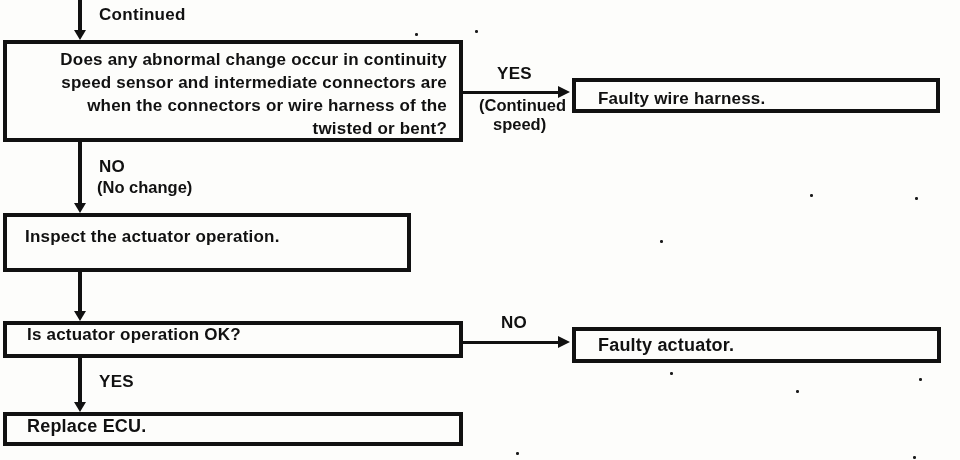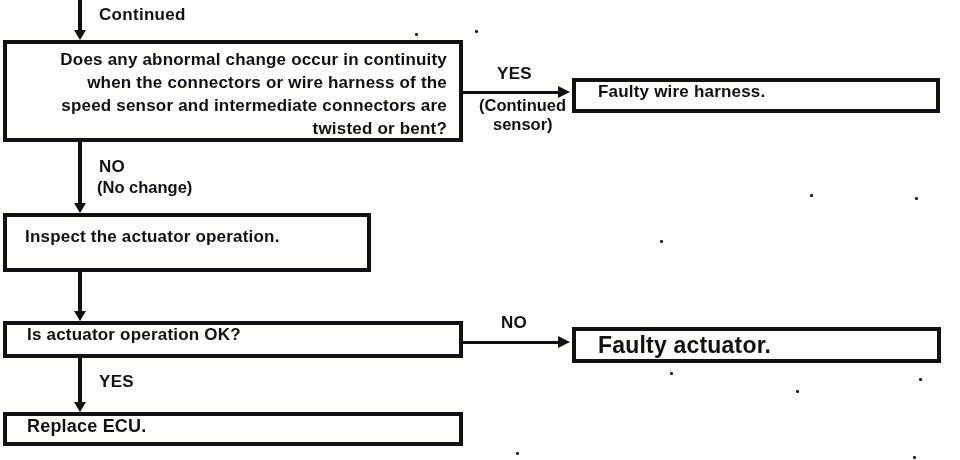--- a/index.html
+++ b/index.html
@@ -28,51 +28,51 @@
     background: var(--paper);
   }
   .fbox-question {
     left: 3px; top: 40px; width: 460px; height: 102px;
     padding: 4px 12px;
     font-size: 17px;
     line-height: 23px;
     letter-spacing: 0.2px;
   }
   .fbox-inspect {
-    left: 3px; top: 213px; width: 368px; height: 59px;
+    left: 3px; top: 213px; width: 408px; height: 59px;
     padding: 10px 18px 0 18px;
     font-size: 17px;
     letter-spacing: 0.2px;
   }
   .fbox-ok {
     left: 3px; top: 321px; width: 460px; height: 37px;
     display: flex; 
     padding-left: 20px;
     font-size: 17px;
     letter-spacing: 0.2px;
   }
   .fbox-ecu {
     left: 3px; top: 412px; width: 460px; height: 34px;
     display: flex; align-items: flex-start;
     padding-left: 20px;
     font-size: 18px;
     letter-spacing: 0.2px;
   }
   .fbox-harness {
     left: 572px; top: 78px; width: 368px; height: 35px;
-    display: flex; align-items: flex-start;
+    display: flex; align-items: flex-end;
     padding-left: 22px;
     font-size: 17px;
     letter-spacing: 0.2px;
   }
   .fbox-actuator {
     left: 572px; top: 327px; width: 369px; height: 36px;
     display: flex; align-items: center;
     padding-left: 22px;
-    font-size: 23px;
+    font-size: 18px;
     letter-spacing: 0.2px;
   }
   .qline { white-space: nowrap; text-align: right; }
 
   
   .vline {
     position: absolute;
     width: 4px;
     background: var(--ink);
   }
@@ -123,31 +123,31 @@
 <body>
 
 <div class="stage">
 
   <div class="vline" style="left:78px; top:0; height:31px;"></div>
   <div class="arrow-down" style="left:74px; top:30px;"></div>
   <div class="edge-label" style="left:99px; top:5px;">Continued</div>
 
   <div class="fbox fbox-question">
     <div class="qline">Does any abnormal change occur in continuity</div>
+    <div class="qline">speed sensor and intermediate connectors are</div>
     <div class="qline">when the connectors or wire harness of the</div>
-    <div class="qline">speed sensor and intermediate connectors are</div>
     <div class="qline">twisted or bent?</div>
   </div>
 
   <div class="hline" style="left:463px; top:91px; width:96px;"></div>
   <div class="arrow-right" style="left:558px; top:86px;"></div>
   <div class="edge-label" style="left:497px; top:64px;">YES</div>
   <div class="edge-note" style="left:479px; top:96px;">
     <div>(Continued</div>
-    <div class="note-line2">sensor)</div>
+    <div class="note-line2">speed)</div>
   </div>
 
   <div class="fbox fbox-harness">
     <span>Faulty wire harness.</span>
   </div>
 
   <div class="vline" style="left:78px; top:142px; height:62px;"></div>
   <div class="arrow-down" style="left:74px; top:203px;"></div>
   <div class="edge-label" style="left:99px; top:157px;">NO</div>
   <div class="edge-note" style="left:97px; top:178px;">(No change)</div>

